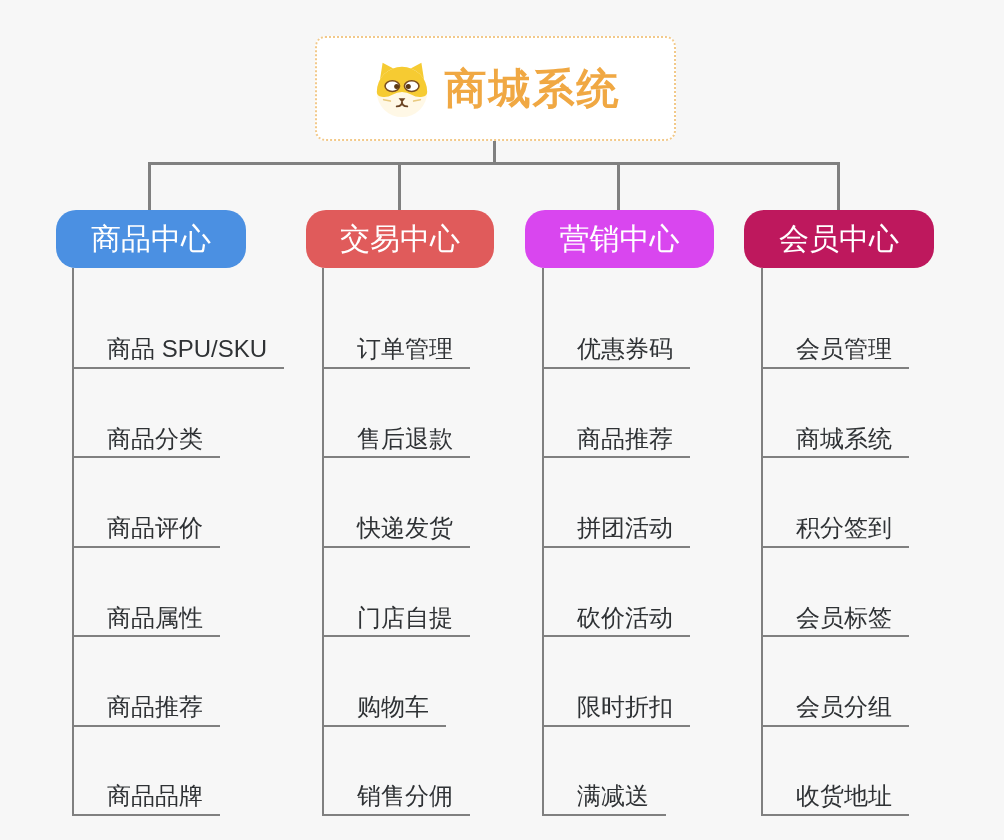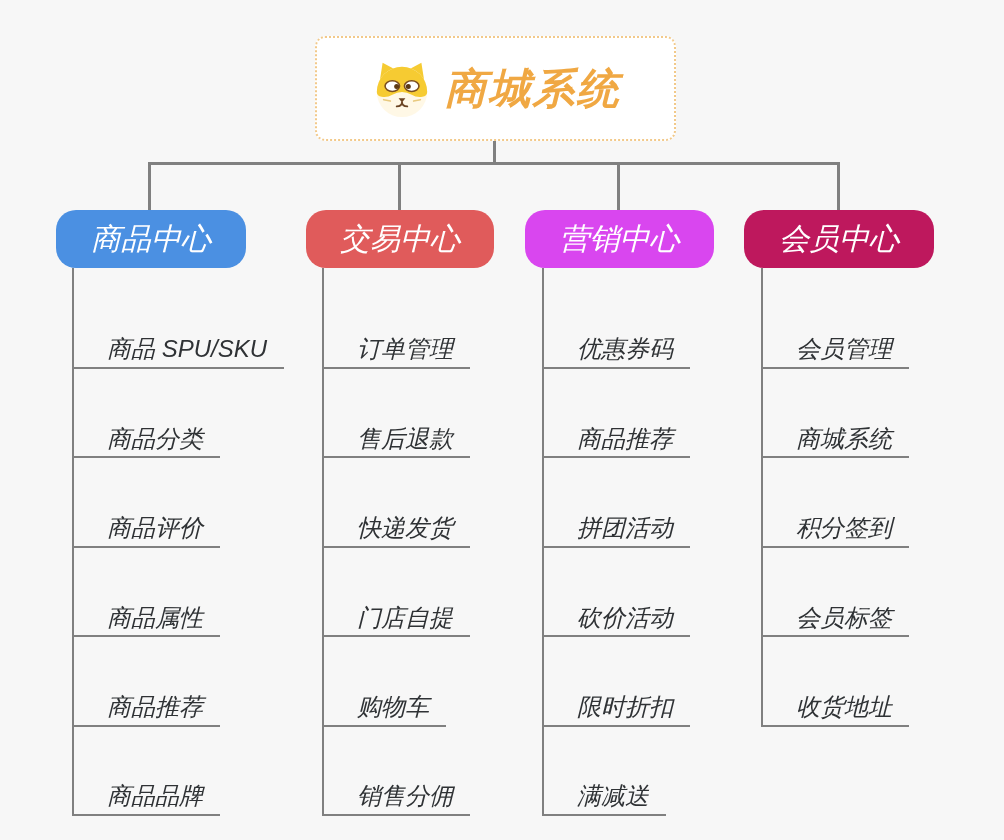--- a/index.html
+++ b/index.html
@@ -1,20 +1,19 @@
 <!DOCTYPE html>
 <html><head>
 <meta charset="utf-8">
 <style>
   html,body { margin:0; padding:0; }
   .stage {
     position:relative; width:1004px; height:840px;
     background:#F7F7F7; overflow:hidden;
     font-family:"Liberation Sans","DejaVu Sans",sans-serif;
-    font-style:italic;
   }
   
   .root-node {
     position:absolute; left:315px; top:36px; width:361px; height:105px;
     background:#FFFFFF; border:2px dotted #F2C98A; border-radius:10px;
     box-sizing:border-box; display:flex; align-items:center; justify-content:center; gap:12px;
   }
   .root-icon svg { width:62px; height:62px; display:block; }
   .root-title { font-size:42px; font-weight:700; color:#F0A843; letter-spacing:2px; line-height:1; }
 
@@ -116,16 +115,17 @@
     <div class="leaf">砍价活动</div>
     <div class="leaf">限时折扣</div>
     <div class="leaf">满减送</div>
   </div>
 
   <div class="col col-3" style="border-left-color: rgb(128, 128, 128);">
     <div class="leaf">会员管理</div>
     <div class="leaf">商城系统</div>
     <div class="leaf">积分签到</div>
     <div class="leaf">会员标签</div>
+    <div class="leaf">会员分组</div>
     <div class="leaf">收货地址</div>
   </div>
 
 </div>
 
 </body></html>

